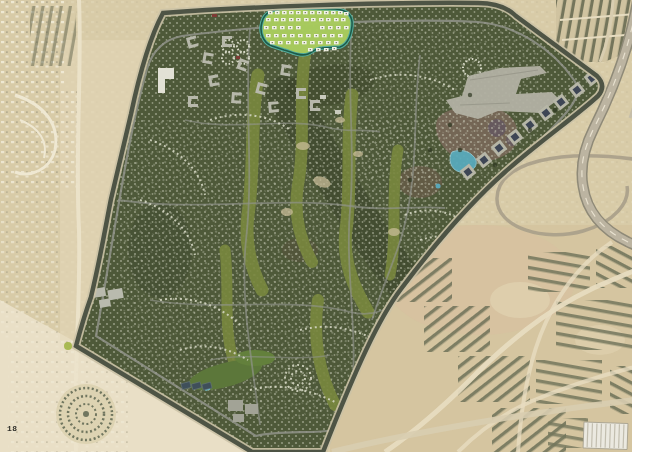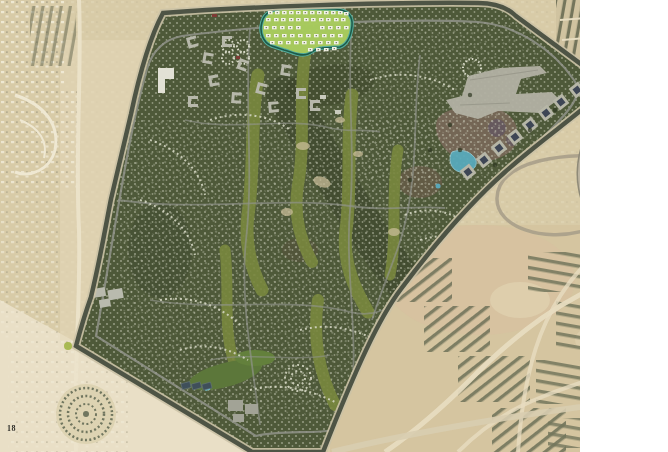--- a/index.html
+++ b/index.html
@@ -1,17 +1,17 @@
 <!DOCTYPE html>
 <html style="--c-desert_base: #d8cba7; --c-desert_light: #e7dcbd; --c-desert_pink: #d9bfa0; --c-development_green: #4e5939; --c-development_dark: #3c452c; --c-fairway_green: #79883f; --c-lawn_green: #5c773a; --c-highlight_fill: #a9cb5e; --c-highlight_border: #1d5b49; --c-building_white: #f2f2e6; --c-building_gray: #b5b6a9; --c-road_gray: #90938a; --c-boundary_dark: #4e5445; --c-boundary_light: #cbc2a6; --c-outside_road: #e7dcc0; --c-water_blue: #58aabb; --c-court_blue: #3f4f5a; --c-rowhouse_dark: #6e7158; --c-earth_brown: #7b695a; --c-page_number_color: #2f2f2a;"><head>
 <meta charset="utf-8">
 <style>
   html,body{margin:0;padding:0;background:#ffffff;}
-  .stage{position:relative;width:580px;height:452px;overflow:hidden;background:var(--c-desert_base,#d8cba7);
-         font-family:Liberation Serif, serif;text-align:center;}
+  .stage{position:relative;width:632px;height:452px;overflow:hidden;background:var(--c-desert_base,#d8cba7);
+         font-family:Liberation Mono, monospace;text-align:center;}
   .stage svg{position:absolute;left:0;top:0;}
   .page-num{position:absolute;left:7px;top:424px;font-size:8px;font-weight:bold;
             color:var(--c-page_number_color,#2f2f2a);letter-spacing:0.5px;}
 </style>
 </head>
 <body>
 
 <div class="stage" role="img">
 <svg width="668" height="452" viewBox="0 0 668 452" xmlns="http://www.w3.org/2000/svg">
   <defs>

